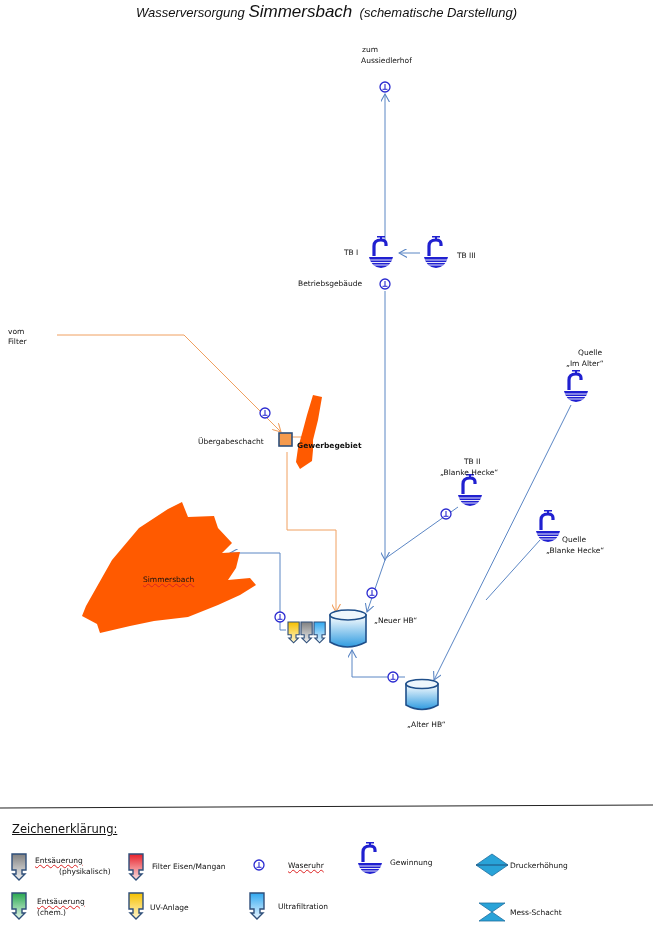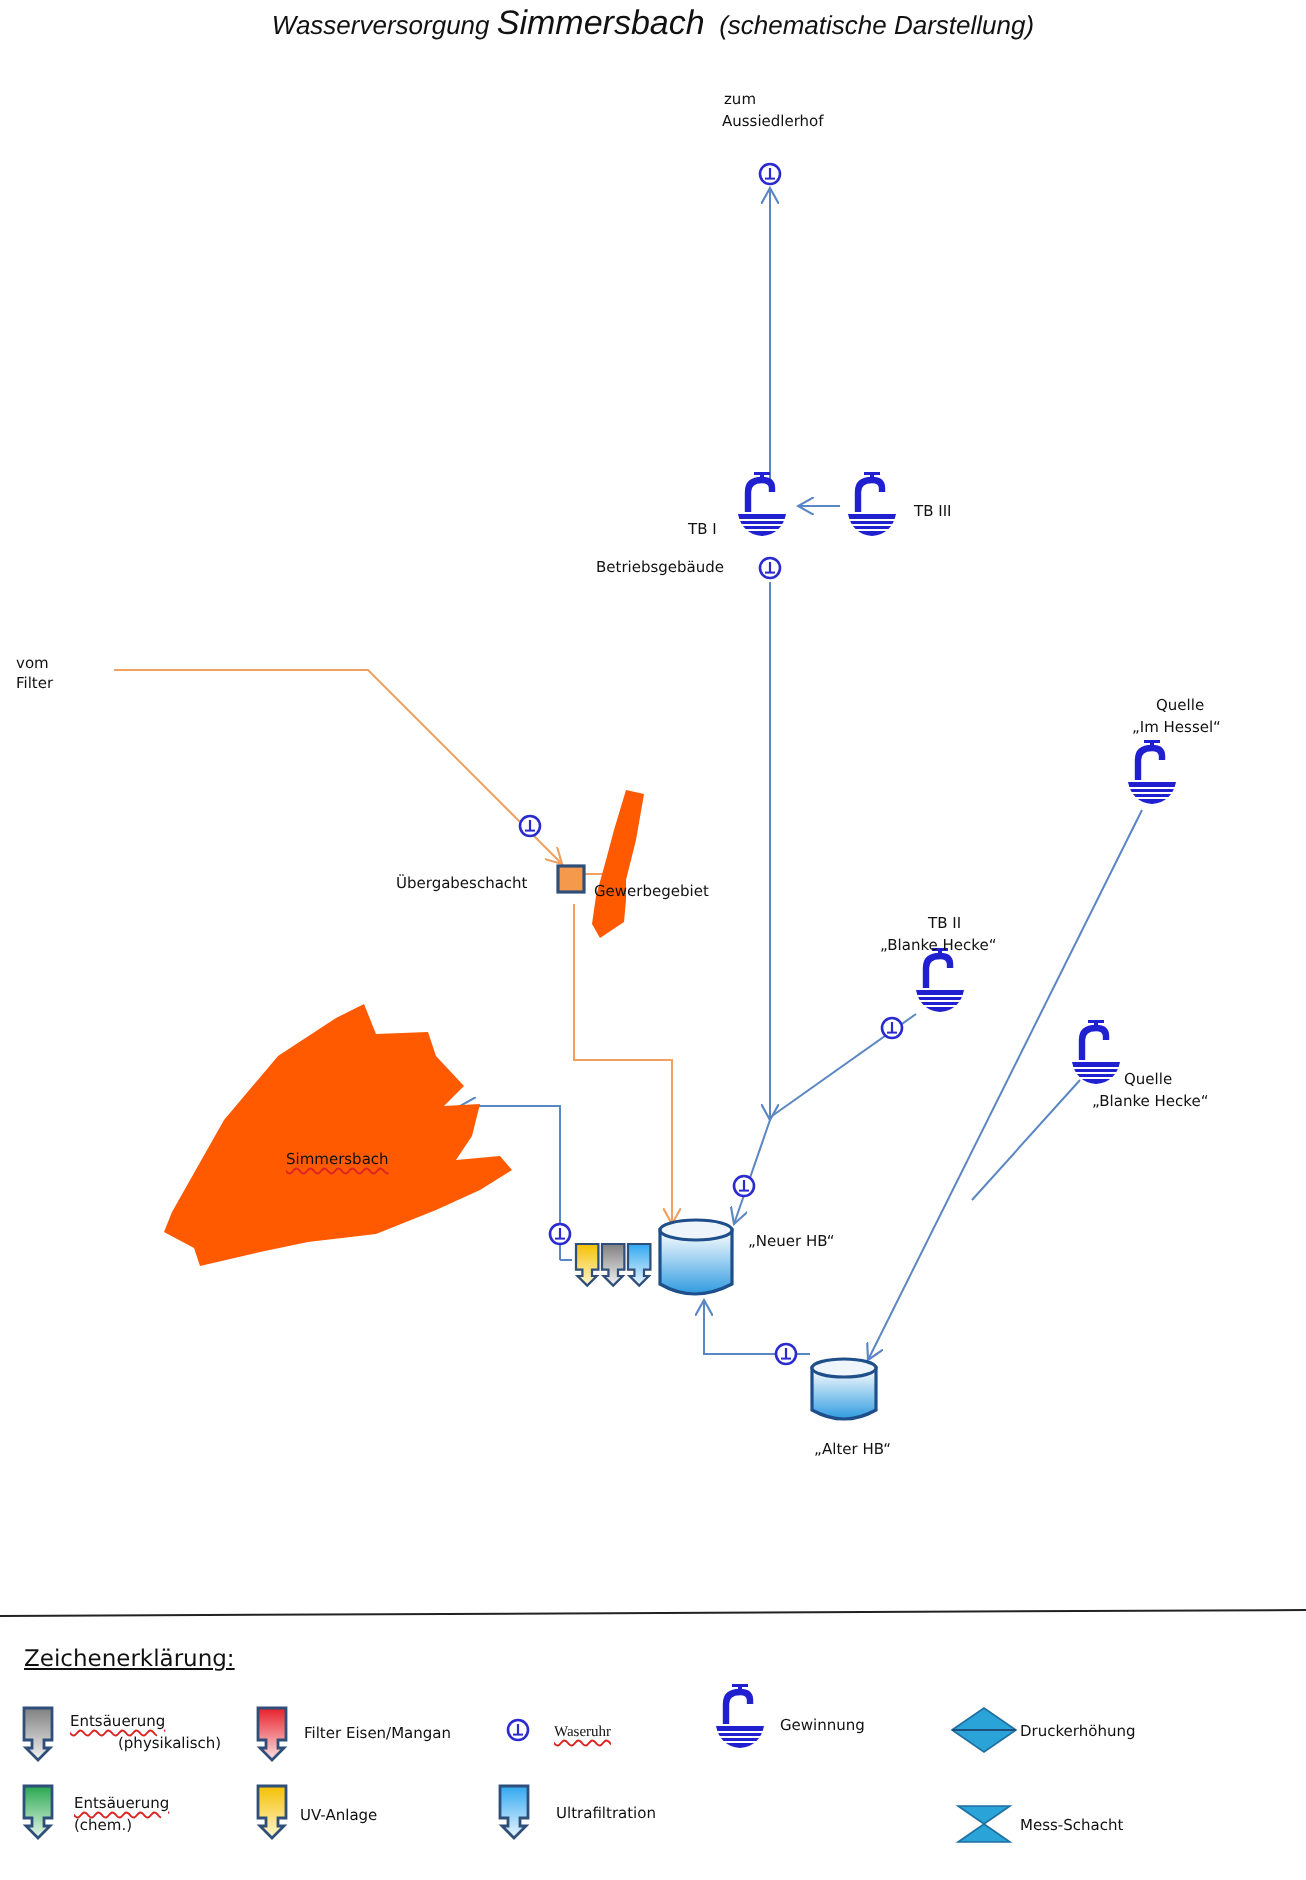--- a/index.html
+++ b/index.html
@@ -154,42 +154,42 @@
 </svg>
 
 <div class="title">
   <span>Wasserversorgung</span>
   <span class="big">Simmersbach</span>
   &nbsp;<span>(schematische Darstellung)</span>
 </div>
 
 <div class="lbl" style="left:362px;top:44px;">zum</div>
 <div class="lbl" style="left:361px;top:55px;">Aussiedlerhof</div>
-<div class="lbl" style="left:344px;top:259px;">TB I</div>
+<div class="lbl" style="left:344px;top:247px;">TB I</div>
 <div class="lbl" style="left:457px;top:250px;">TB III</div>
 <div class="lbl" style="left:298px;top:278px;">Betriebsgebäude</div>
 <div class="lbl" style="left:8px;top:326px;">vom</div>
 <div class="lbl" style="left:8px;top:336px;">Filter</div>
 <div class="lbl" style="left:198px;top:436px;">Übergabeschacht</div>
-<div class="lbl bold" style="left:297px;top:440px;font-weight:normal;">Gewerbegebiet</div>
+<div class="lbl bold" style="left:297px;top:440px;font-weight:bold;">Gewerbegebiet</div>
 <div class="lbl" style="left:464px;top:456px;">TB II</div>
 <div class="lbl" style="left:440px;top:467px;">„Blanke Hecke“</div>
 <div class="lbl" style="left:578px;top:347px;">Quelle</div>
-<div class="lbl" style="left:566px;top:358px;">„Im Hessel“</div>
+<div class="lbl" style="left:566px;top:358px;">„Im Alter“</div>
 <div class="lbl" style="left:562px;top:534px;">Quelle</div>
 <div class="lbl" style="left:546px;top:545px;">„Blanke Hecke“</div>
 <div class="lbl squiggle" style="left:143px;top:574px;">Simmersbach</div>
 <div class="lbl" style="left:374px;top:615px;">„Neuer HB“</div>
 <div class="lbl" style="left:407px;top:719px;">„Alter HB“</div>
 
 <div class="legend-title">Zeichenerklärung:</div>
 
 <div class="lbl squiggle" style="left:35px;top:855px;">Entsäuerung</div>
 <div class="lbl" style="left:35px;top:866px;margin-left:24px;">(physikalisch)</div>
 <div class="lbl" style="left:152px;top:861px;">Filter Eisen/Mangan</div>
-<div class="lbl squiggle" style="left:277px;top:860px;font-family:Liberation Serif, serif;">Waseruhr</div>
+<div class="lbl squiggle" style="left:288px;top:860px;">Waseruhr</div>
 <div class="lbl" style="left:390px;top:857px;">Gewinnung</div>
 <div class="lbl" style="left:510px;top:860px;text-align:center;">Druckerhöhung</div>
 <div class="lbl squiggle" style="left:37px;top:896px;">Entsäuerung</div>
 <div class="lbl" style="left:37px;top:907px;">(chem.)</div>
 <div class="lbl" style="left:150px;top:902px;">UV-Anlage</div>
 <div class="lbl" style="left:278px;top:901px;">Ultrafiltration</div>
 <div class="lbl" style="left:510px;top:907px;">Mess-Schacht</div>
 
 </body></html>

